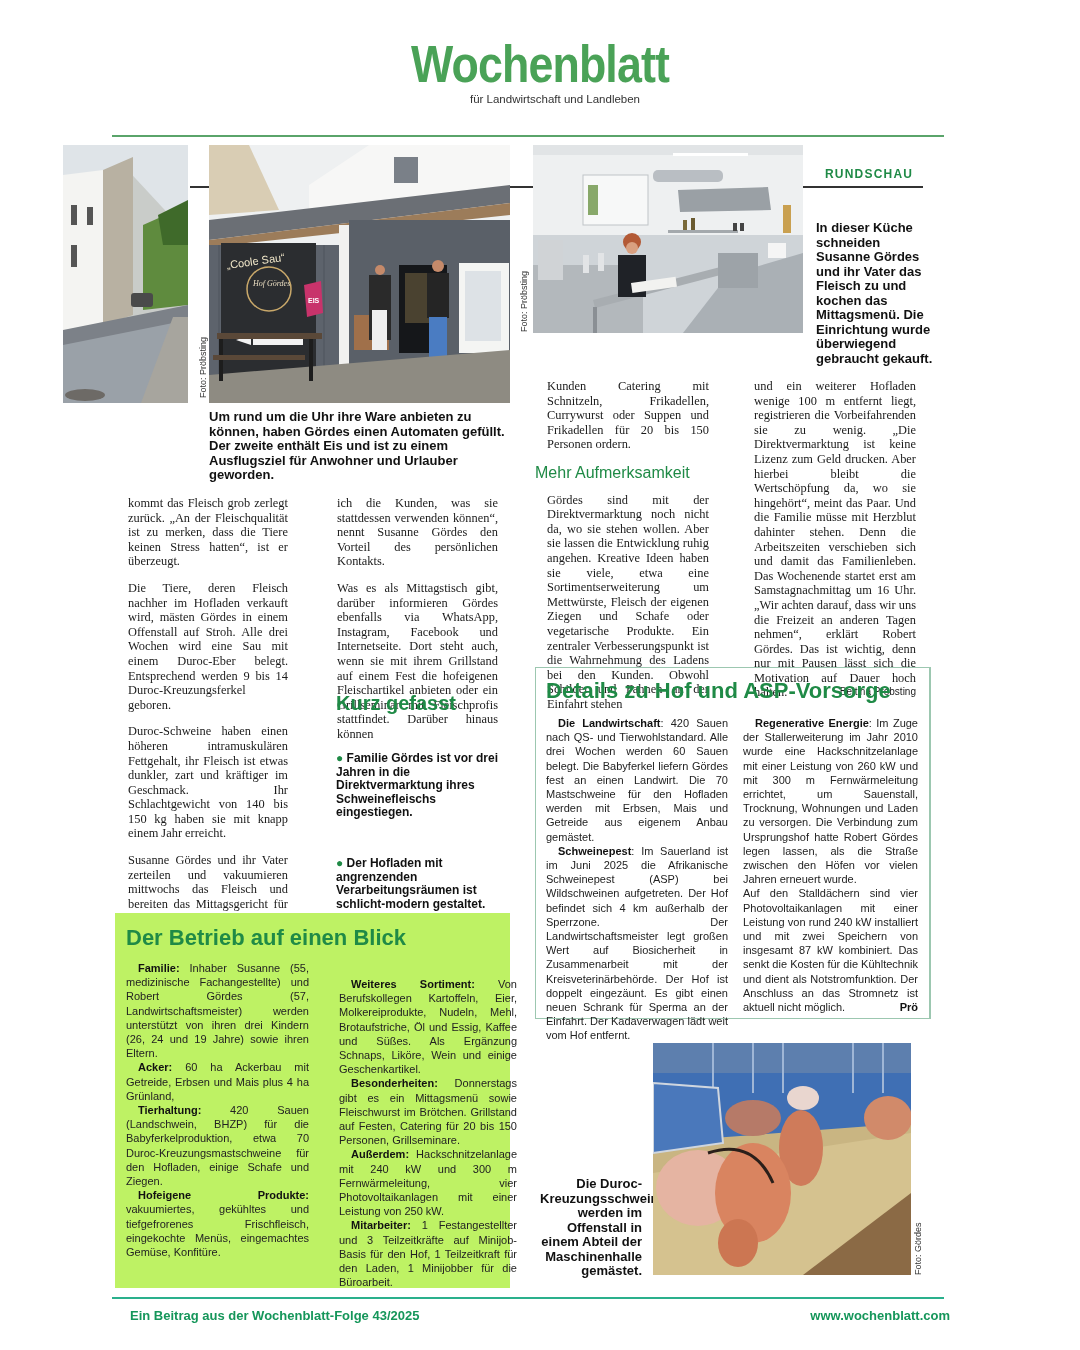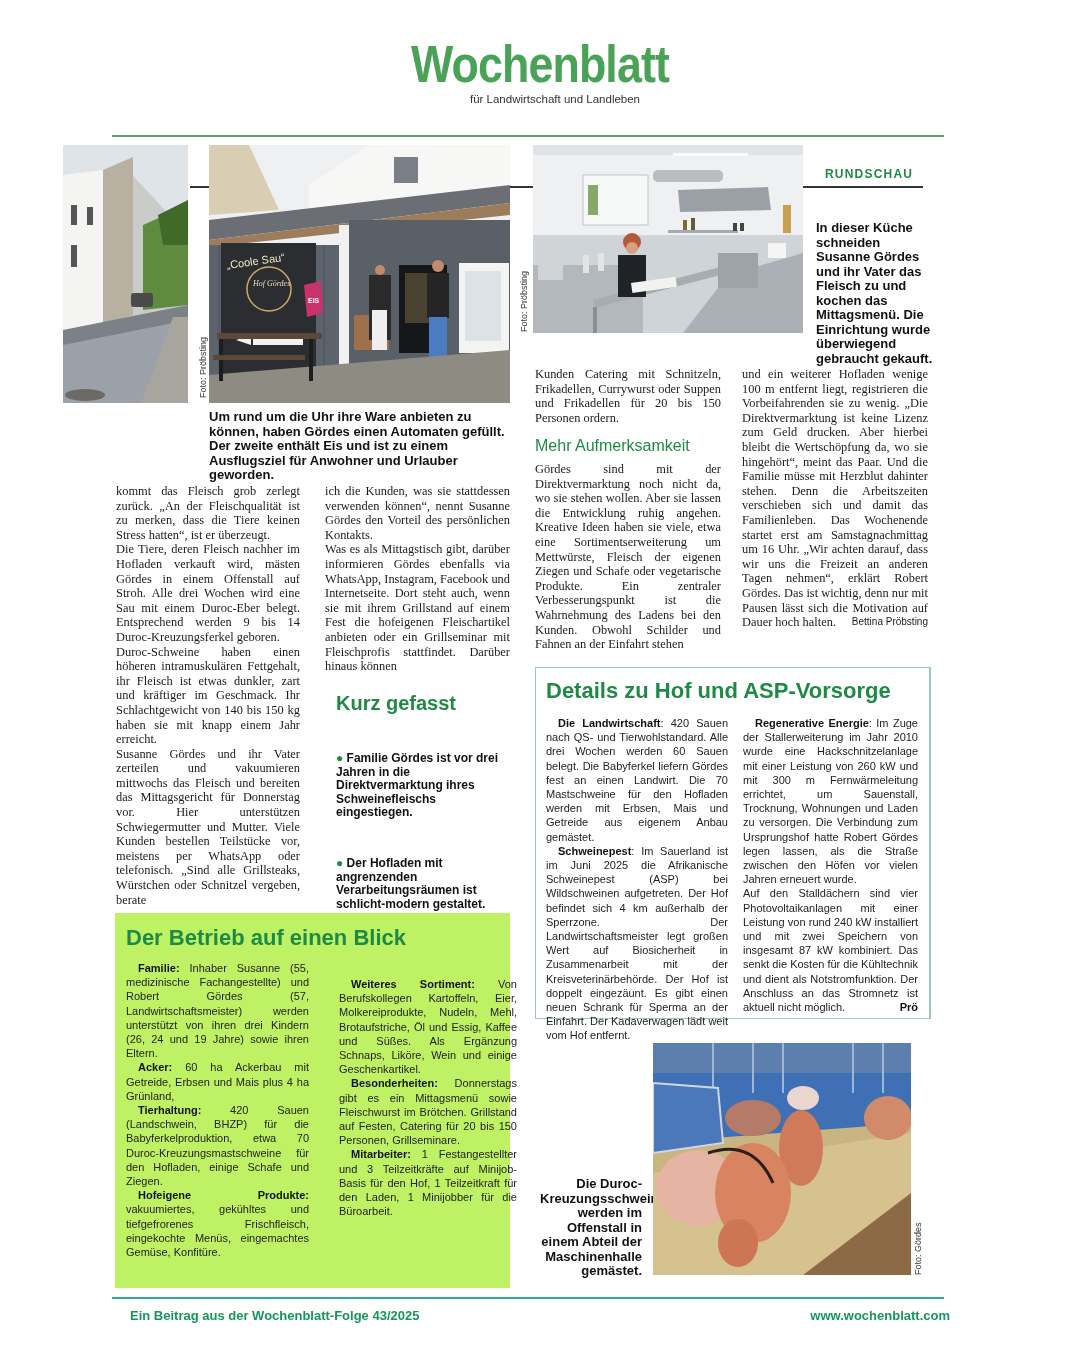--- a/index.html
+++ b/index.html
@@ -13,21 +13,21 @@
     font-family:"Liberation Sans", sans-serif; font-size:11.5px; color:#333; }
   .head-rule { left:112px; width:832px; top:135px; height:2px; background:#5aa46a; }
   .black-rule { height:2px; background:#333; }
 
   .photo { overflow:hidden; }
   .credit { font-family:"Liberation Sans", sans-serif; font-size:9px; color:#333;
     transform-origin:left top; transform:rotate(-90deg); white-space:nowrap; }
 
   .caption { font-family:"Liberation Sans", sans-serif; font-weight:700; font-size:13px; line-height:14.5px; color:#111; }
   .body-text { font-size:12.4px; line-height:14.6px; text-align:justify; hyphens:auto; }
-  .body-text p { margin:0; }
+  .body-text p { margin:12px; }
   .subhead { font-family:"Liberation Sans", sans-serif; font-size:16px; color:#1f8a46; font-weight:400; }
   .author { font-family:"Liberation Sans", sans-serif; font-size:10px; float:right; }
 
   .kurz { left:336px; top:692px; width:164px; }
   .kurz h3 { margin:0 0 8px 0; font-family:"Liberation Sans", sans-serif; font-weight:700; font-size:20px; color:#1f8a46; }
   .kurz .item { font-family:Liberation Sans, sans-serif; font-weight:700; font-size:12px; line-height:13.6px; margin-bottom:7px; color:#111;margin-top:37px; }
   .kurz .bullet { color:#1f8a46; }
   .kurz .bar { height:3px; background:#1f8a46; margin-top:4px; }
 
   .box-details { left:535px; top:667px; width:393px; height:350px; border:1px solid #9cc7b0; border-right:2px solid #9cc7b0; }
@@ -232,19 +232,20 @@
   <h2 style="position:absolute;left:11px;top:12px;white-space:nowrap;">Der Betrieb auf einen Blick</h2>
   <div class="box-text" style="position:absolute;left:11px;top:48px;width:183px;">
     <p><b>Familie:</b><span> Inhaber Susanne (55, medizinische Fachangestellte) und Robert Gördes (57, Landwirtschaftsmeister) werden unterstützt von ihren drei Kindern (26, 24 und 19 Jahre) sowie ihren Eltern.</span></p>
     <p><b>Acker:</b><span> 60 ha Ackerbau mit Getreide, Erbsen und Mais plus 4 ha Grünland,</span></p>
     <p><b>Tierhaltung:</b><span> 420 Sauen (Landschwein, BHZP) für die Babyferkelproduktion, etwa 70 Duroc-Kreuzungsmastschweine für den Hofladen, einige Schafe und Ziegen.</span></p>
     <p><b>Hofeigene Produkte:</b><span> vakuumiertes, gekühltes und tiefgefrorenes Frischfleisch, eingekochte Menüs, eingemachtes Gemüse, Konfitüre.</span></p>
   </div>
   <div class="box-text" style="position:absolute;left:224px;top:48px;width:178px;margin-top:16px;">
     <p><b>Weiteres Sortiment:</b><span> Von Berufskollegen Kartoffeln, Eier, Molkereiprodukte, Nudeln, Mehl, Brotaufstriche, Öl und Essig, Kaffee und Süßes. Als Ergänzung Schnaps, Liköre, Wein und einige Geschenkartikel.</span></p>
     <p><b>Besonderheiten:</b><span> Donnerstags gibt es ein Mittagsmenü sowie Fleischwurst im Brötchen. Grillstand auf Festen, Catering für 20 bis 150 Personen, Grillseminare.</span></p>
+    <p><b>Außerdem:</b><span> Hackschnitzelanlage mit 240 kW und 300 m Fernwärmeleitung, vier Photovoltaikanlagen mit einer Leistung von 250 kW.</span></p>
     <p><b>Mitarbeiter:</b><span> 1 Festangestellter und 3 Teilzeitkräfte auf Minijob-Basis für den Hof, 1 Teilzeitkraft für den Laden, 1 Minijobber für die Büroarbeit.</span></p>
   </div>
 </div>
 
 <div class="abs footer-rule"></div>
 <div class="abs footer-left" style="left:118px;">Ein Beitrag aus der Wochenblatt-Folge 43/2025</div>
 <div class="abs footer-right" style="right:130px;">www.wochenblatt.com</div>
 
 </body></html>

